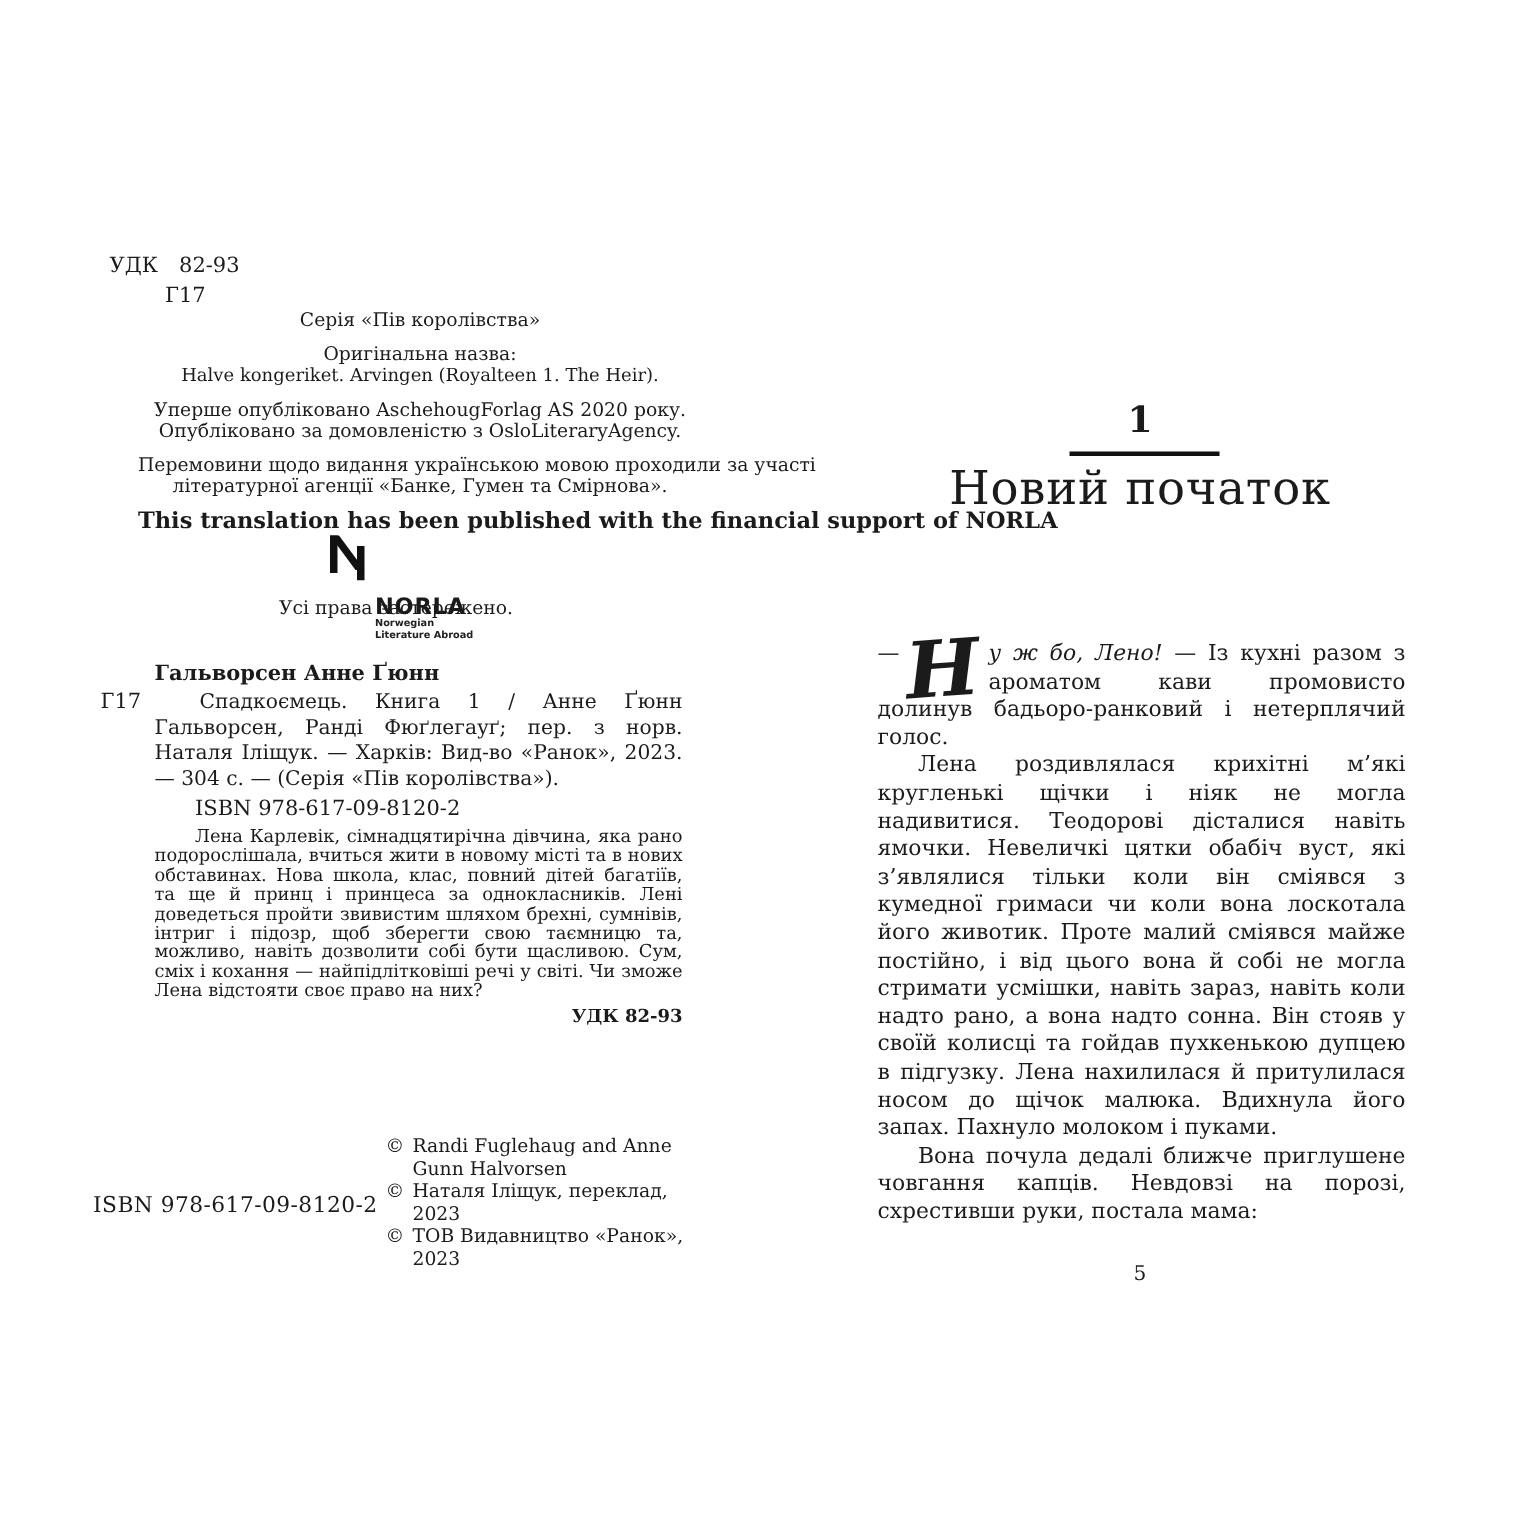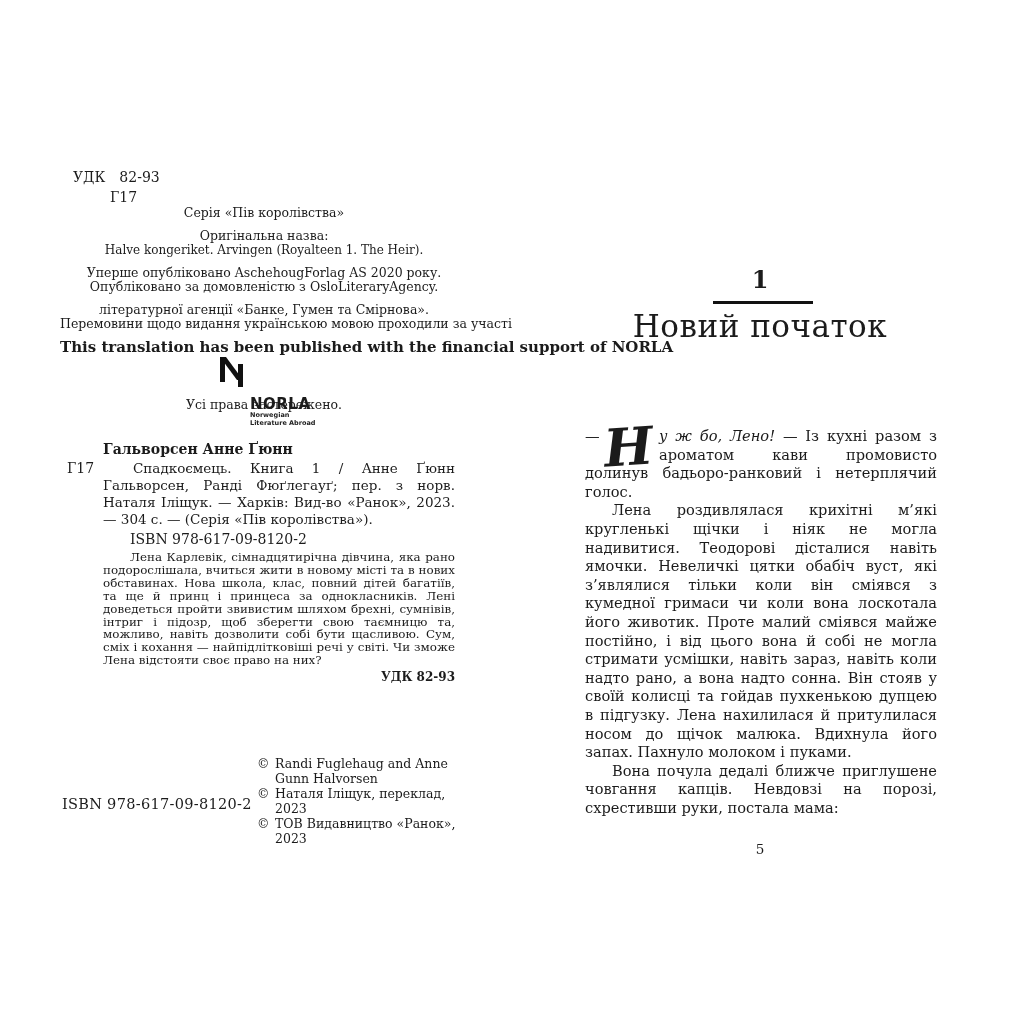--- a/index.html
+++ b/index.html
@@ -15,21 +15,21 @@
 
   
   .udk-top { left:73px; top:167px; font-size:14px; line-height:20px; white-space:nowrap; }
   .udk-top .udk-val { margin-left:14px; }
   .udk-top .bbk { margin-left:37px; }
 
   .top-center {
     left:60px; top:206px; width:408px;
     text-align:center; font-size:12.5px; line-height:14px;
   }
-  .top-center .grp { margin-bottom:9px; white-space:nowrap; }
+  .top-center .grp { margin-bottom:9px; white-space:nowrap;margin-left:32px; }
   .top-center .latin { font-size:12px; }
   .norla-support { font-size:15px;font-weight:bold; }
 
   .norla-logo { left:218px; top:356px; display:flex; align-items:flex-start; }
   .norla-mark { width:27px; height:31px; margin-right:5px; }
   .norla-text { font-family:"DejaVu Sans", sans-serif; text-align:left;margin-top:41px; }
   .norla-name { font-size:15px; font-weight:bold; line-height:15px; letter-spacing:0.5px; }
   .norla-sub { font-size:6.5px; line-height:7.5px; font-weight:bold; color:#222; }
 
   .rights-line { left:60px; top:397px; width:408px; text-align:center; font-size:12.5px; }
@@ -98,22 +98,22 @@
     <div class="grp">Серія «Пів королівства»</div>
     <div class="grp">
       <div>Оригінальна назва:</div>
       <div class="latin">Halve kongeriket. Arvingen (Royalteen 1. The Heir).</div>
     </div>
     <div class="grp">
       <div>Уперше опубліковано AschehougForlag AS 2020 року.</div>
       <div>Опубліковано за домовленістю з OsloLiteraryAgency.</div>
     </div>
     <div class="grp">
+      <div>Перемовини щодо видання українською мовою проходили за участі</div>
       <div>літературної агенції «Банке, Гумен та Смірнова».</div>
-      <div>Перемовини щодо видання українською мовою проходили за участі</div>
     </div>
     <div class="grp norla-support">This translation has been published with the financial support of NORLA</div>
   </div>
 
   <div class="abs norla-logo">
     <svg class="norla-mark" viewBox="0 0 27 31" xmlns="http://www.w3.org/2000/svg">
       <path d="M2 1 L7 1 L7 26 L2 26 Z" fill="#111"></path>
       <path d="M2 1 L8 1 L25 24 L19 24 Z" fill="#111"></path>
       <path d="M20 8 L25 8 L25 31 L20 31 Z" fill="#111"></path>
     </svg>

